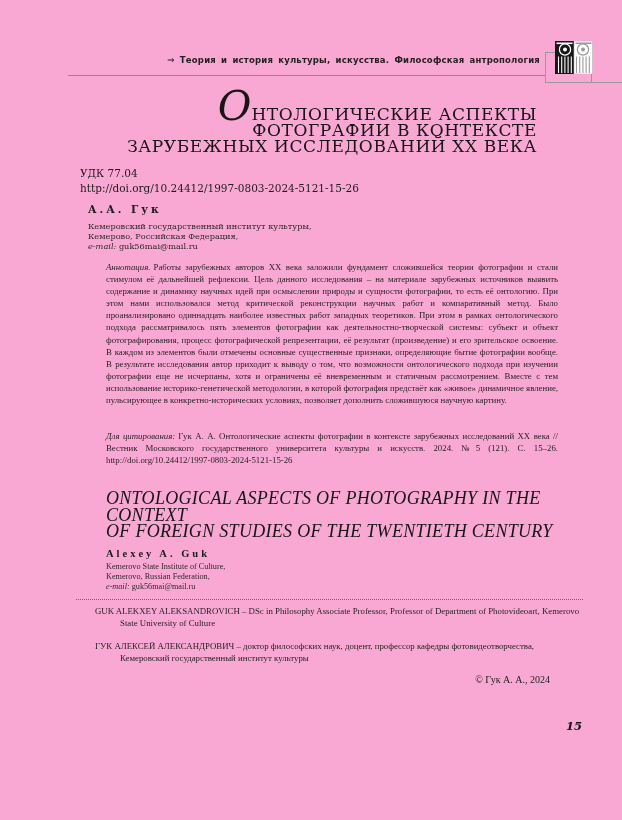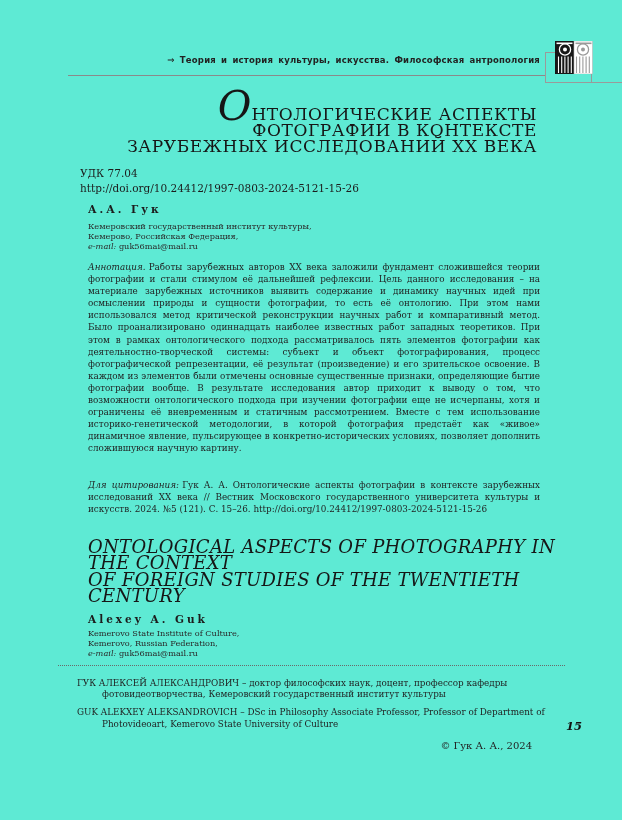--- a/index.html
+++ b/index.html
@@ -1,17 +1,17 @@
 <!DOCTYPE html>
 <html><head>
 <meta charset="utf-8">
 <style>
   html,body{margin:0;padding:0;background:#ffffff;}
   .page{
-    position:relative;width:622px;height:820px;background:#5eead4;
+    position:relative;width:622px;height:820px;background:#f9a8d4;
     font-family:"DejaVu Serif", serif;color:#1c1c1c;overflow:hidden;
   }
   
   .rubric{
     position:absolute;top:55px;right:82px;
     font-family:"DejaVu Sans", sans-serif;font-weight:bold;
     font-size:8.5px;letter-spacing:.2px;word-spacing:2px;color:#222;
   }
   .head-rule{position:absolute;left:68px;top:75px;width:477px;height:1px;background:#8a8a8a;}
   .brk-v{position:absolute;left:545px;top:52px;width:1px;height:31px;background:#9a9a9a;}
@@ -25,21 +25,21 @@
   .dropcap{font-size:41px;line-height:1px;font-style:italic;letter-spacing:0;}
   
   .udc-block{position:absolute;left:80px;top:166px;font-size:10.5px;line-height:14.5px;}
   
   .author-name{font-weight:bold;font-size:10.5px;letter-spacing:3px;}
   .author-ru{position:absolute;left:88px;top:203px;}
   .affil{font-size:8.2px;line-height:10px;font-weight:normal;letter-spacing:0;color:#2a2a2a;}
   .affil-ru{position:absolute;left:88px;top:221px;}
   .it{font-style:italic;}
   
-  .flow{position:absolute;left:58px;top:261px;width:507px;}
+  .flow{position:absolute;left:76px;top:261px;width:507px;font-family:Liberation Serif, serif;}
   .para{margin:0 0 0 30px;width:452px;text-align:justify;
     font-size:8.8px;line-height:12.1px;color:#1f1f1f;}
   .para .lead{font-style:italic;margin-right:.35em;}
   .kw{margin-top:6px;}
   .cit{margin-top:24px;}
   .title-en{margin:24px 0 0 30px;font-style:italic;font-size:18px;line-height:16.5px;
     letter-spacing:.3px;color:#161616;}
   .author-en{margin:8px 0 0 30px;}
   .affil-en{margin:3px 0 0 30px;}
   .dotted{margin-top:6px;width:507px;border-bottom:1px dotted #6a6a6a;height:1px;}
@@ -120,21 +120,21 @@
 
     <div class="author-en author-name">Alexey A. Guk</div>
     <div class="affil affil-en">
       <div>Kemerovo State Institute of Culture,</div>
       <div>Kemerovo, Russian Federation,</div>
       <div><span class="it">e-mail:</span> <span>guk56mai@mail.ru</span></div>
     </div>
 
     <div class="dotted"></div>
 
+    <p class="bio bio-en">GUK ALEKXEY ALEKSANDROVICH – DSc in Philosophy  Associate Professor, Professor of Department of Photovideoart, Kemerovo State University of Culture</p>
     <p class="bio">ГУК АЛЕКСЕЙ АЛЕКСАНДРОВИЧ – доктор философских наук, доцент, профессор кафедры фотовидеотворчества, Кемеровский государственный институт культуры</p>
-    <p class="bio bio-en">GUK ALEKXEY ALEKSANDROVICH – DSc in Philosophy  Associate Professor, Professor of Department of Photovideoart, Kemerovo State University of Culture</p>
 
     <div class="copyright">© Гук А. А., 2024</div>
   </div>
 
   <div class="pagenum">15</div>
 
 </div>
 
 </body></html>

